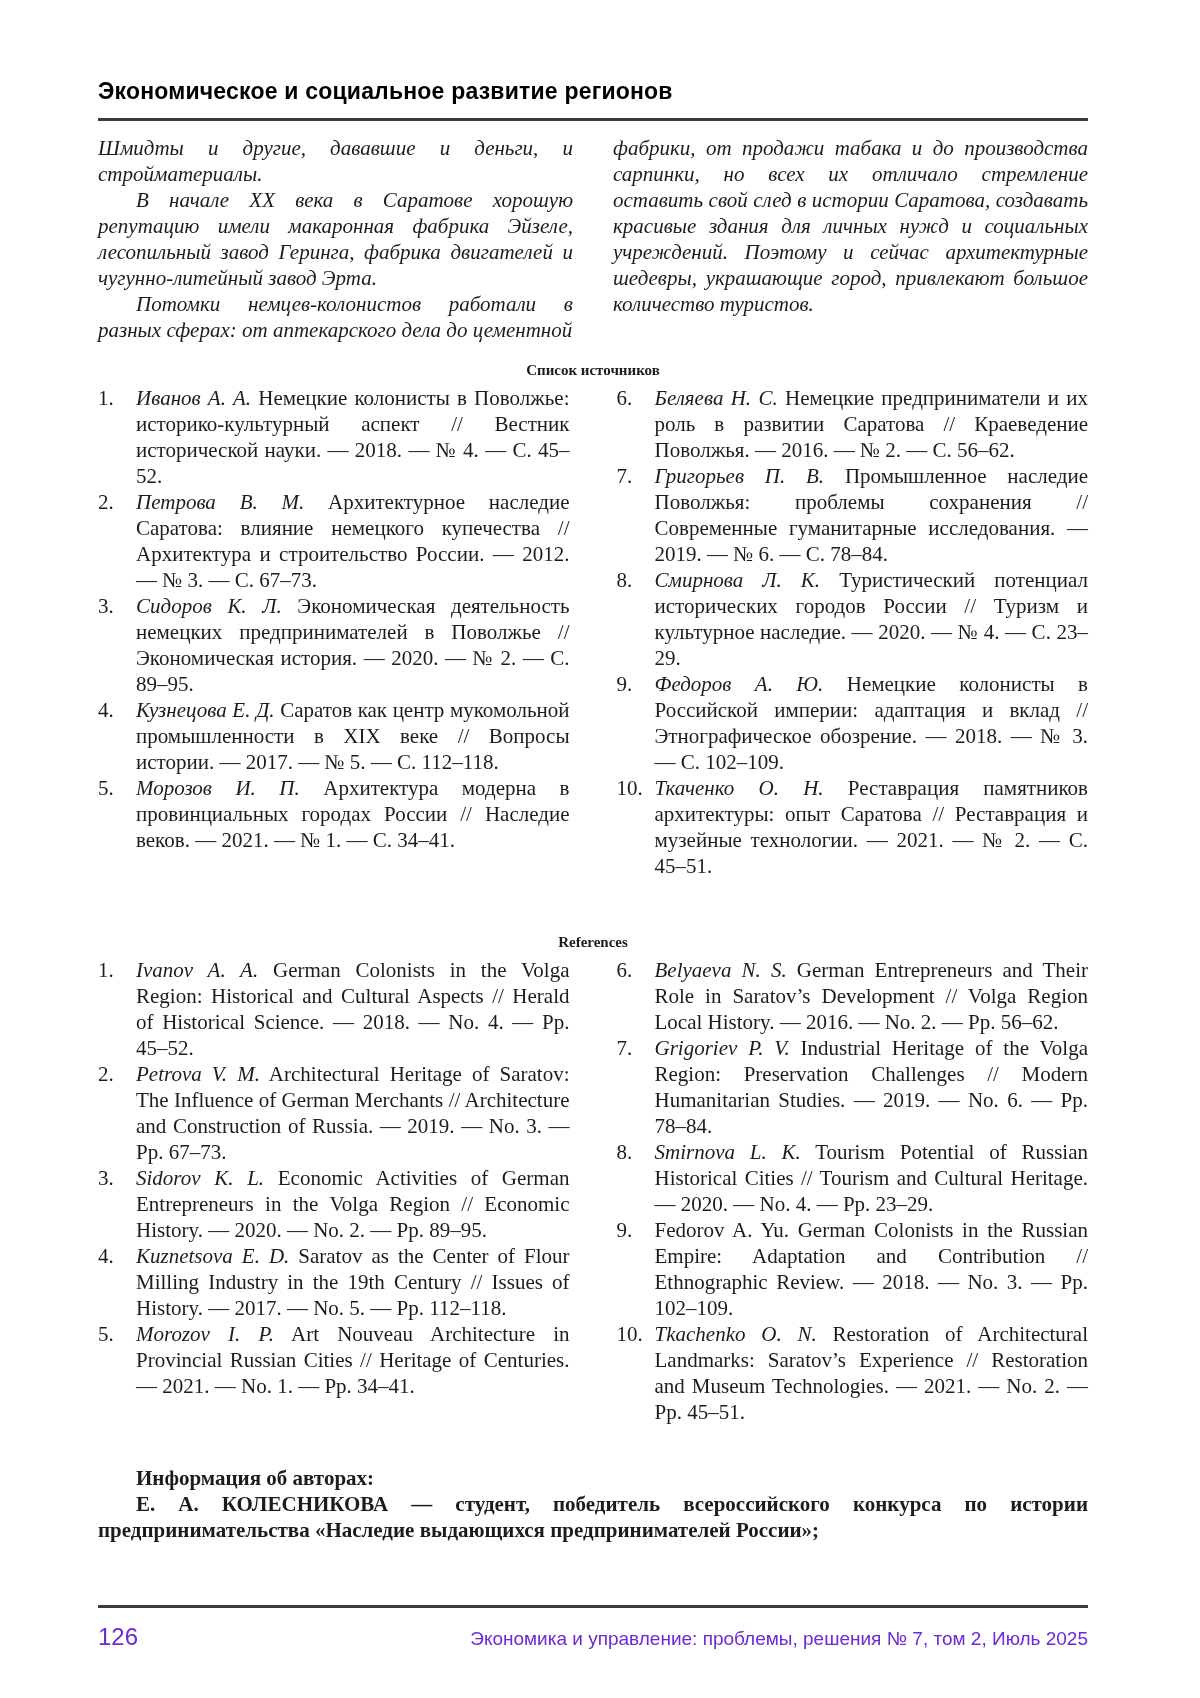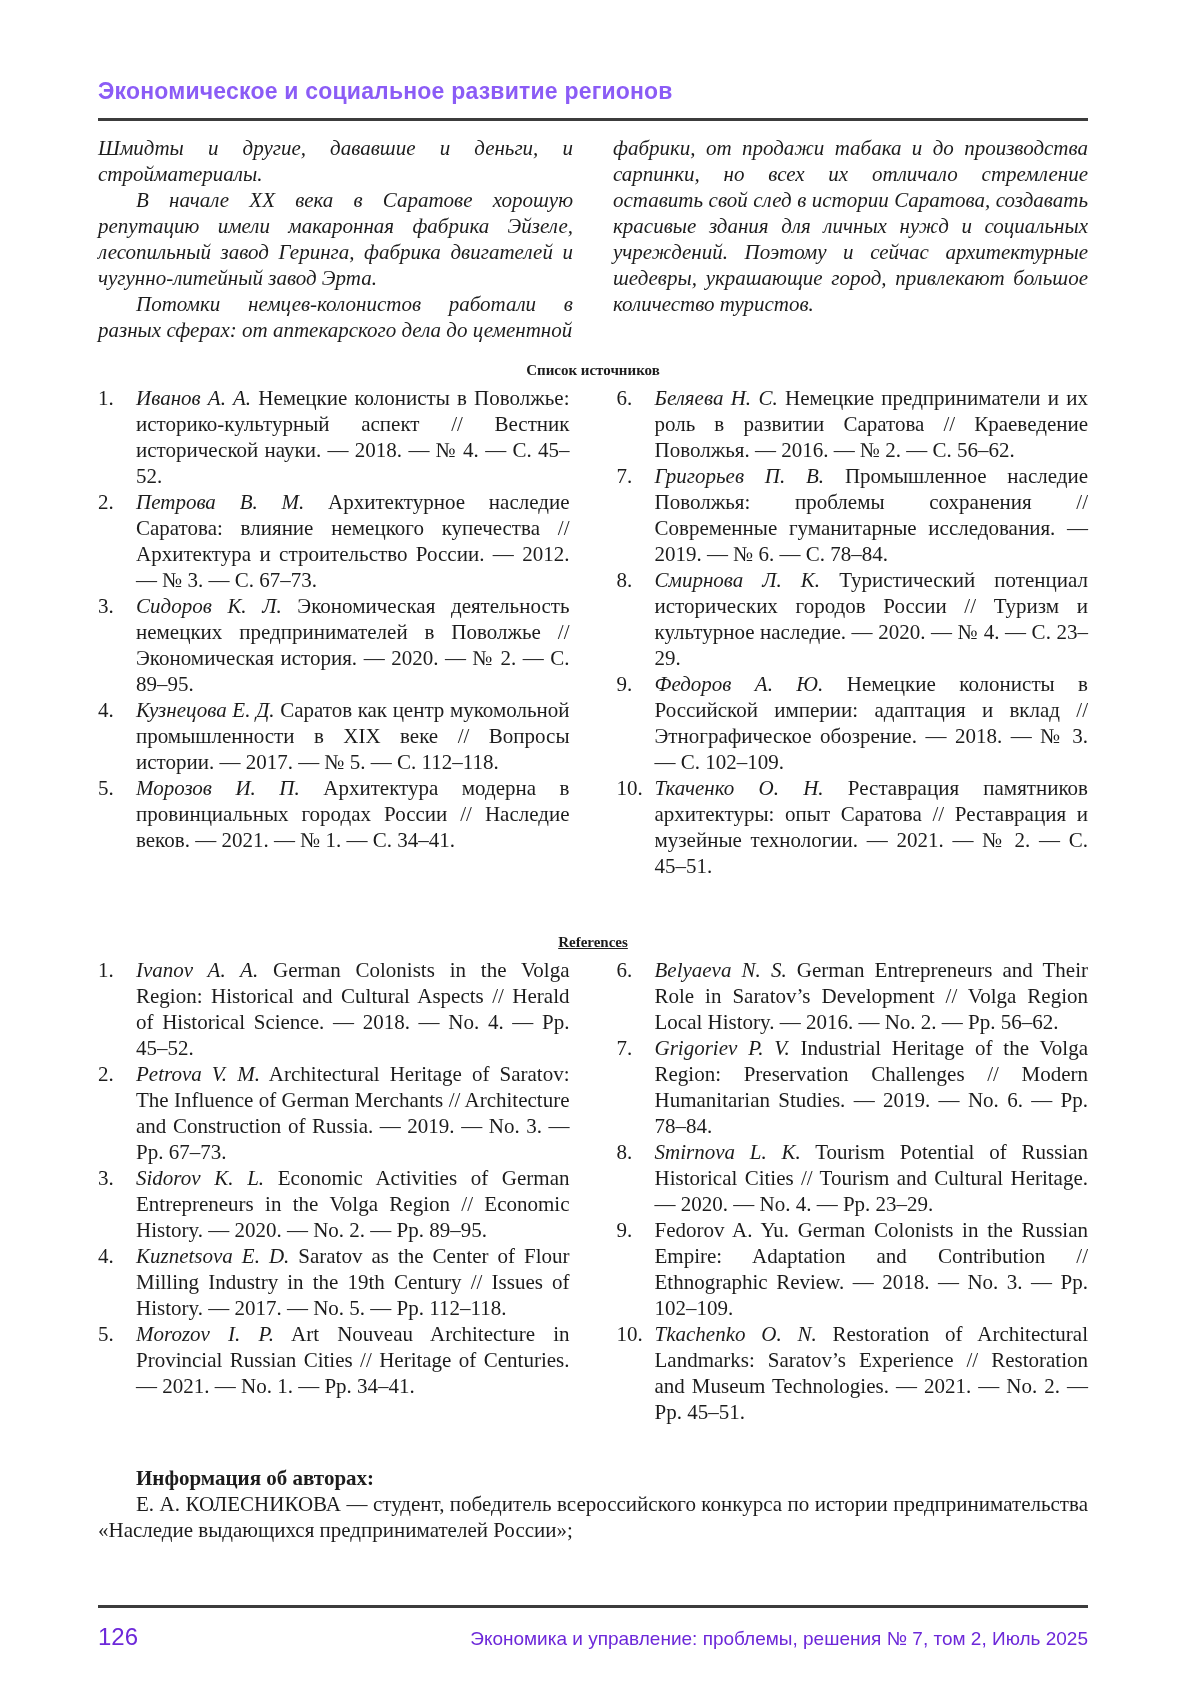--- a/index.html
+++ b/index.html
@@ -20,21 +20,21 @@
     box-sizing: border-box;
     padding: 78px 112px 0 98px;
     overflow: hidden;
   }
   
   .running-head {
     font-family: "Liberation Sans", sans-serif;
     font-weight: bold;
     font-size: 23px;
     line-height: 26px;
-    color: #8b5cf6;
+    color: #000000;
     letter-spacing: 0.2px;
   }
   .rule {
     border: none;
     height: 3px;
     background: #3c3c3c;
     margin: 14px 0 0 0;
   }
   
   .intro {
@@ -50,21 +50,21 @@
   }
   .intro p.p-indent { text-indent: 38px; }
   
   .section-heading {
     font-weight: bold;
     font-size: 15px;
     line-height: 26px;
     text-align: center;
     margin: 14px 0 0 0;
   }
-  .section-heading.en { margin-top: 50px; text-decoration: underline; }
+  .section-heading.en { margin-top: 50px; }
   
   .ref-columns {
     margin-top: 2px;
     display: grid;
     grid-template-columns: 1fr 1fr;
     column-gap: 47px;
     align-items: start;
   }
   .ref-item {
     display: flex;
@@ -84,20 +84,21 @@
   .authors { margin-top: 40px; }
   .authors-heading {
     font-weight: bold;
     text-indent: 38px;
     margin: 0;
   }
   .authors-text {
     margin: 0;
     text-indent: 38px;
     text-align: justify;
+    font-weight: bold;
   }
   
   .footer-rule { margin-top: 62px; }
   .footer {
     margin-top: 16px;
     display: flex;
     justify-content: space-between;
     align-items: baseline;
     font-family: "Liberation Sans", sans-serif;
     color: #6d28d9;

